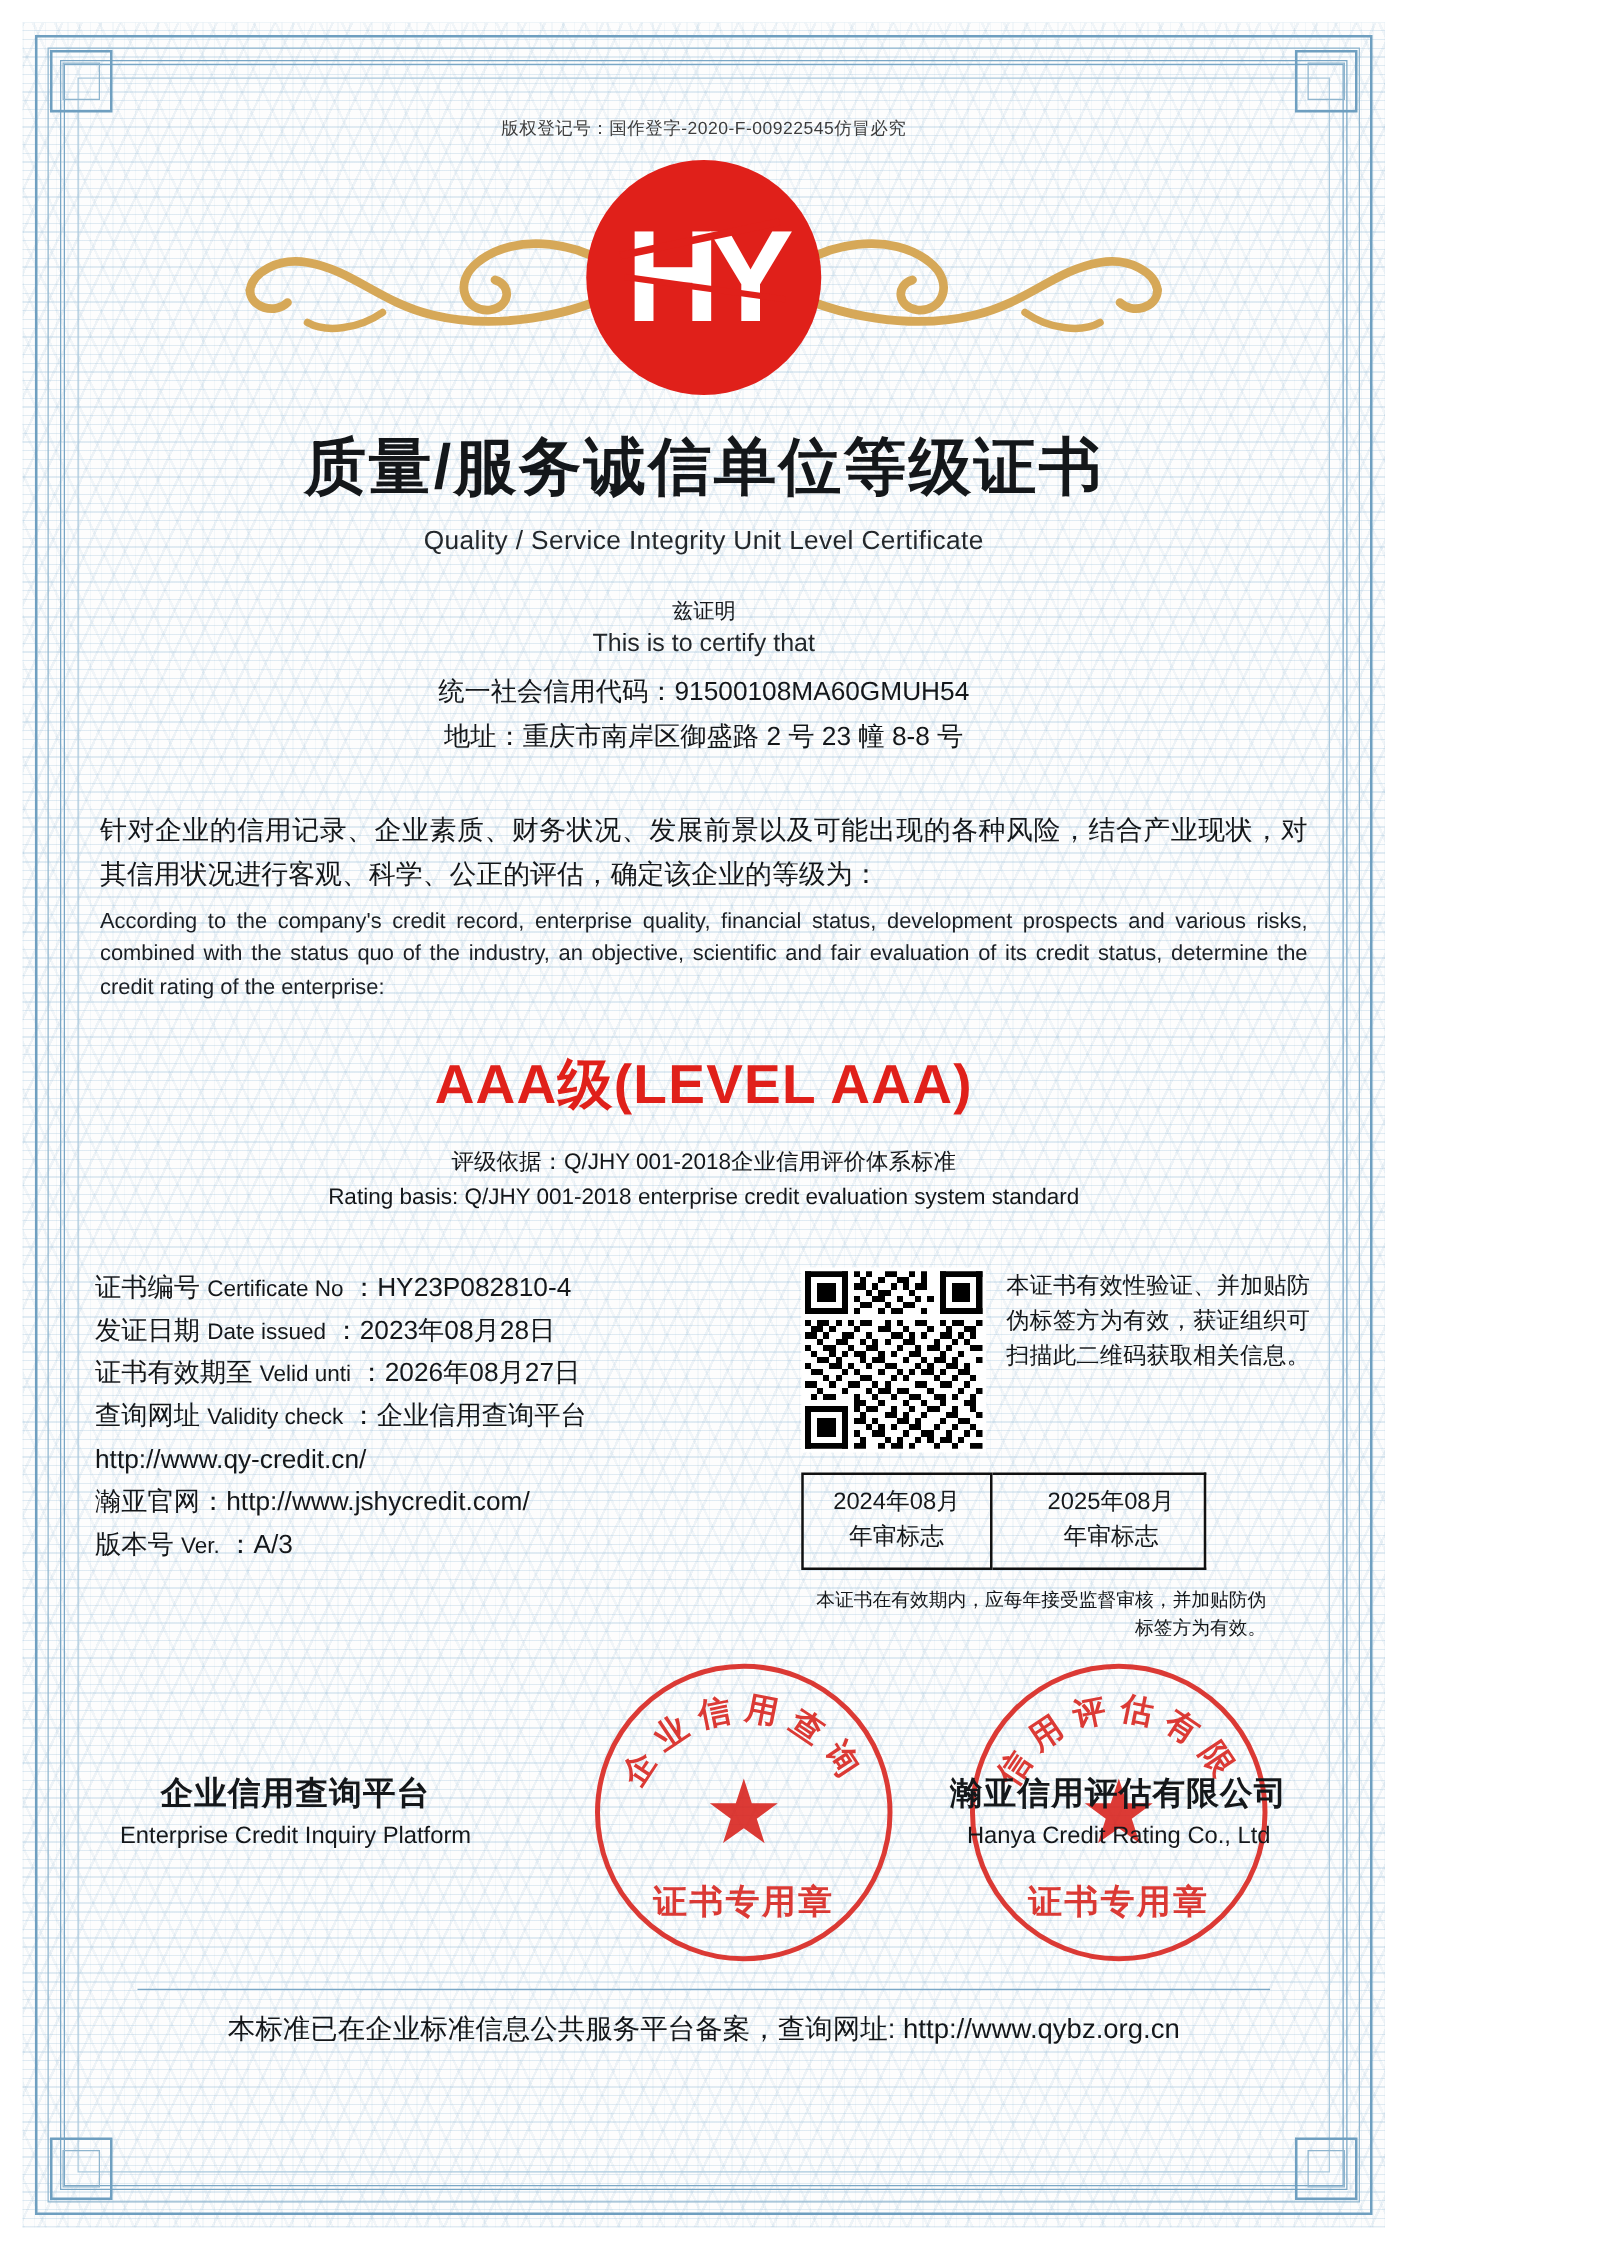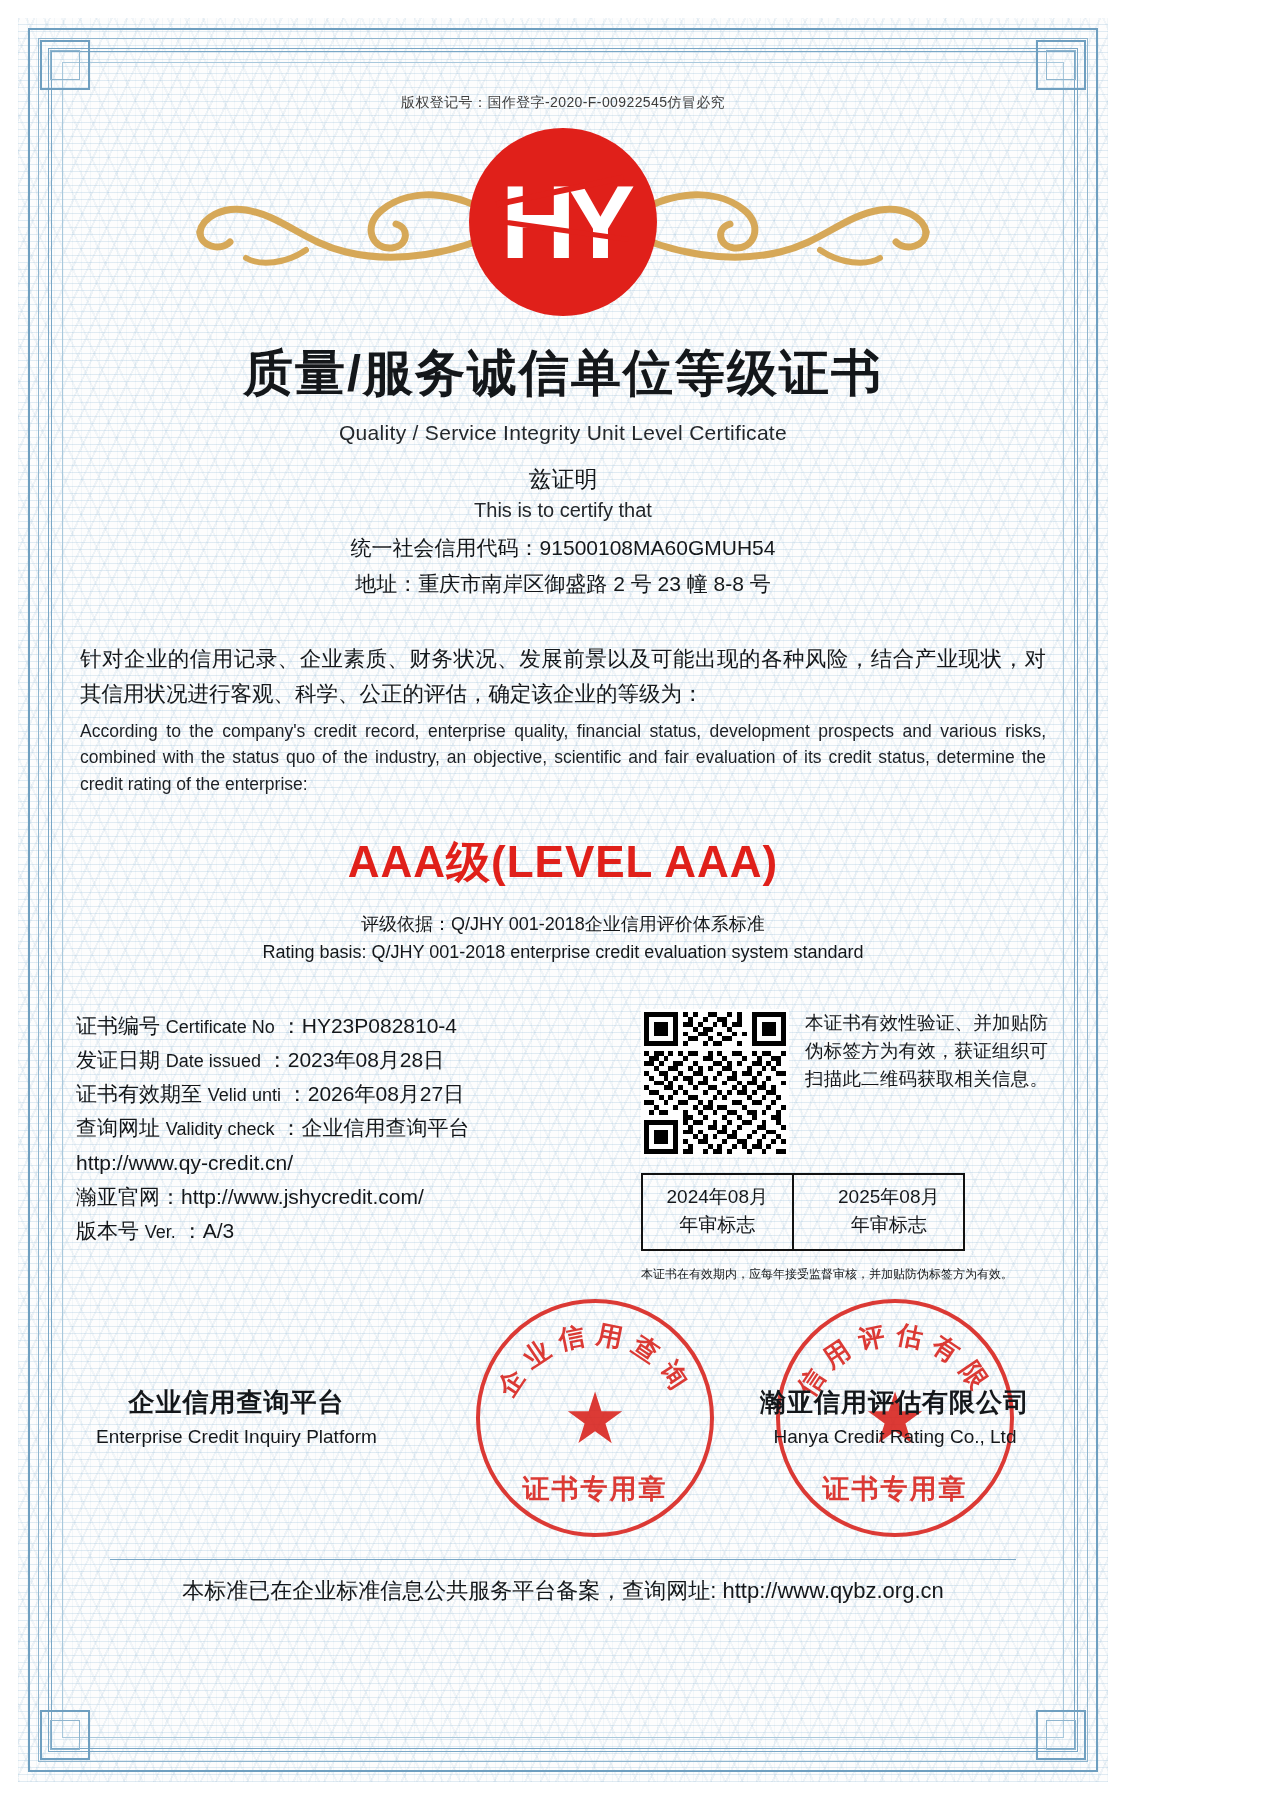--- a/index.html
+++ b/index.html
@@ -121,21 +121,21 @@
     margin-top:12px;
   }
   .title-en{
     text-align:center;
     font-size:21px;
     color:#23272b;
     margin-top:14px;
     letter-spacing:.3px;
   }
   .certify-cn{
-    text-align:center;font-size:23px;color:#14171a;margin-top:19px;
+    text-align:center;font-size:17px;color:#14171a;margin-top:32px;
   }
   .certify-en{
     text-align:center;font-size:20px;color:#23272b;margin-top:4px;
   }
   .company{
     text-align:center;font-size:31px;font-weight:bold;color:#0b0e11;
     margin-top:22px;letter-spacing:1px;
   }
   .code-line{
     text-align:center;font-size:21px;color:#14171a;margin-top:12px;
@@ -199,21 +199,21 @@
     display:flex;gap:0;margin-top:16px;width:324px;
   }
   .stamp-box{
     flex:1;border:2px solid #111;
     padding:8px 0 10px;
     text-align:center;
     font-size:19px;color:#14171a;line-height:1.45;
   }
   .stamp-box + .stamp-box{border-left:none;padding-left:21px;}
   .note{
-    margin-top:14px;text-align:right;font-size:12px;color:#14171a;line-height:1.5;
+    margin-top:14px;text-align:right;font-size:15px;color:#14171a;line-height:1.5;
     width:372px;
   }
   
   .seals{
     position:relative;height:250px;margin-top:16px;
   }
   .seal{
     position:absolute;
     width:230px;height:230px;border-radius:50%;
     border:4px solid #d8201a;

